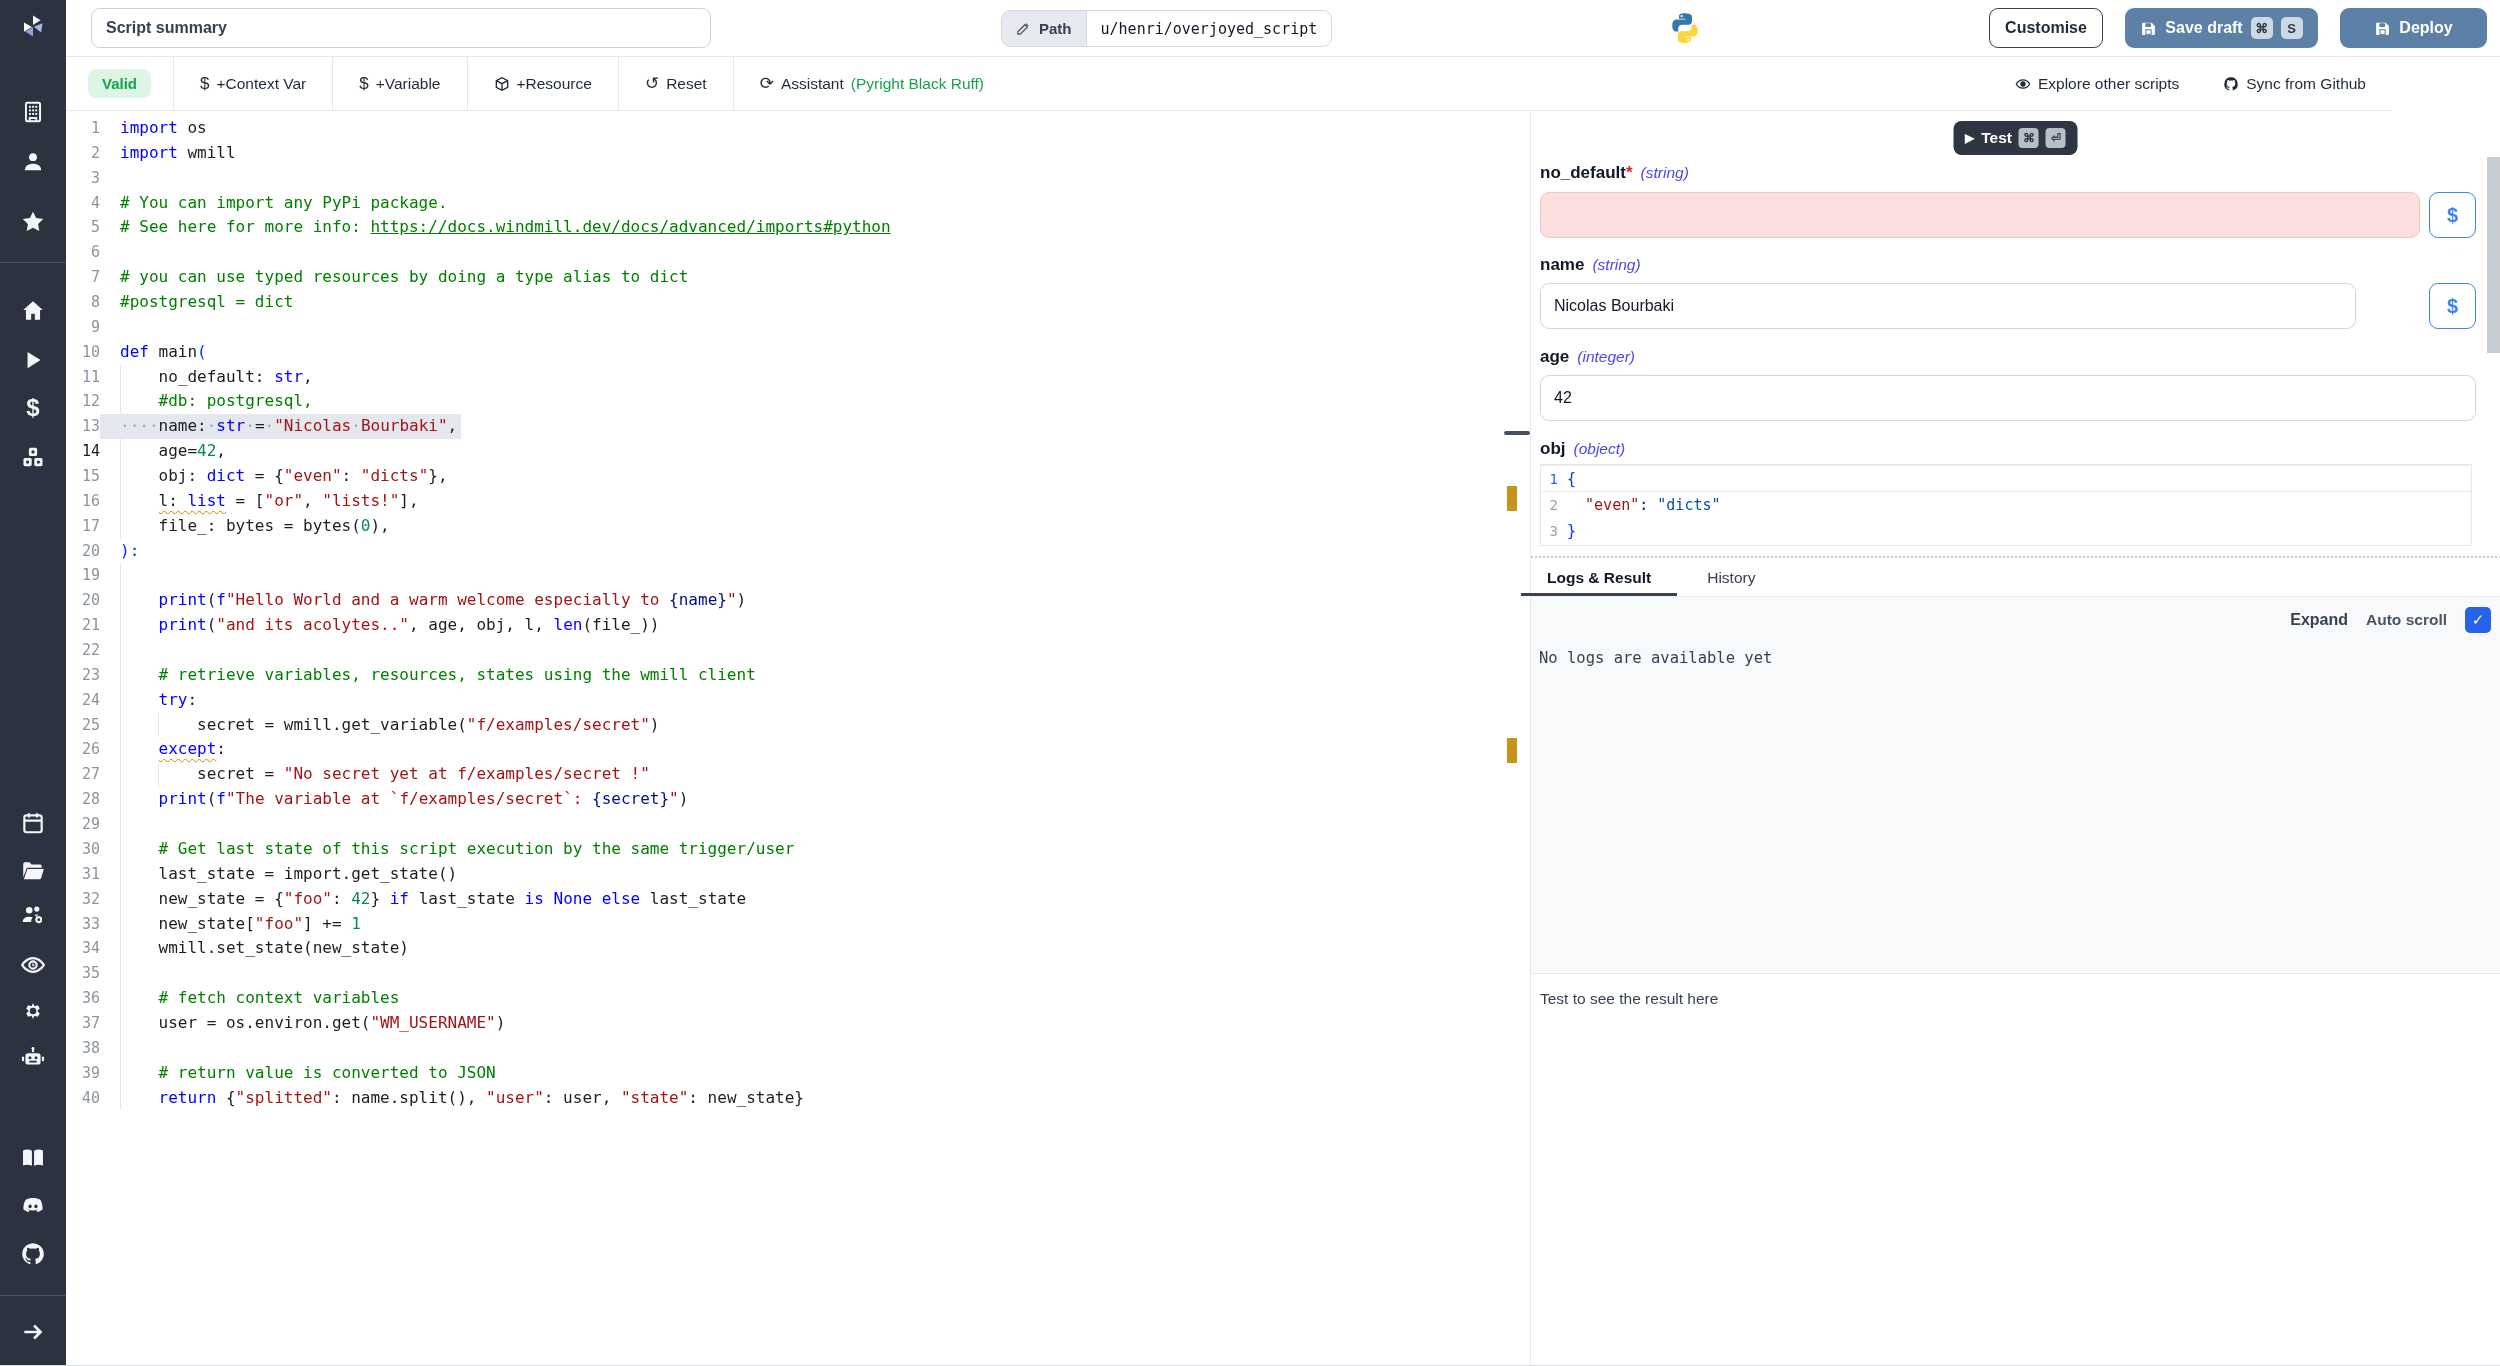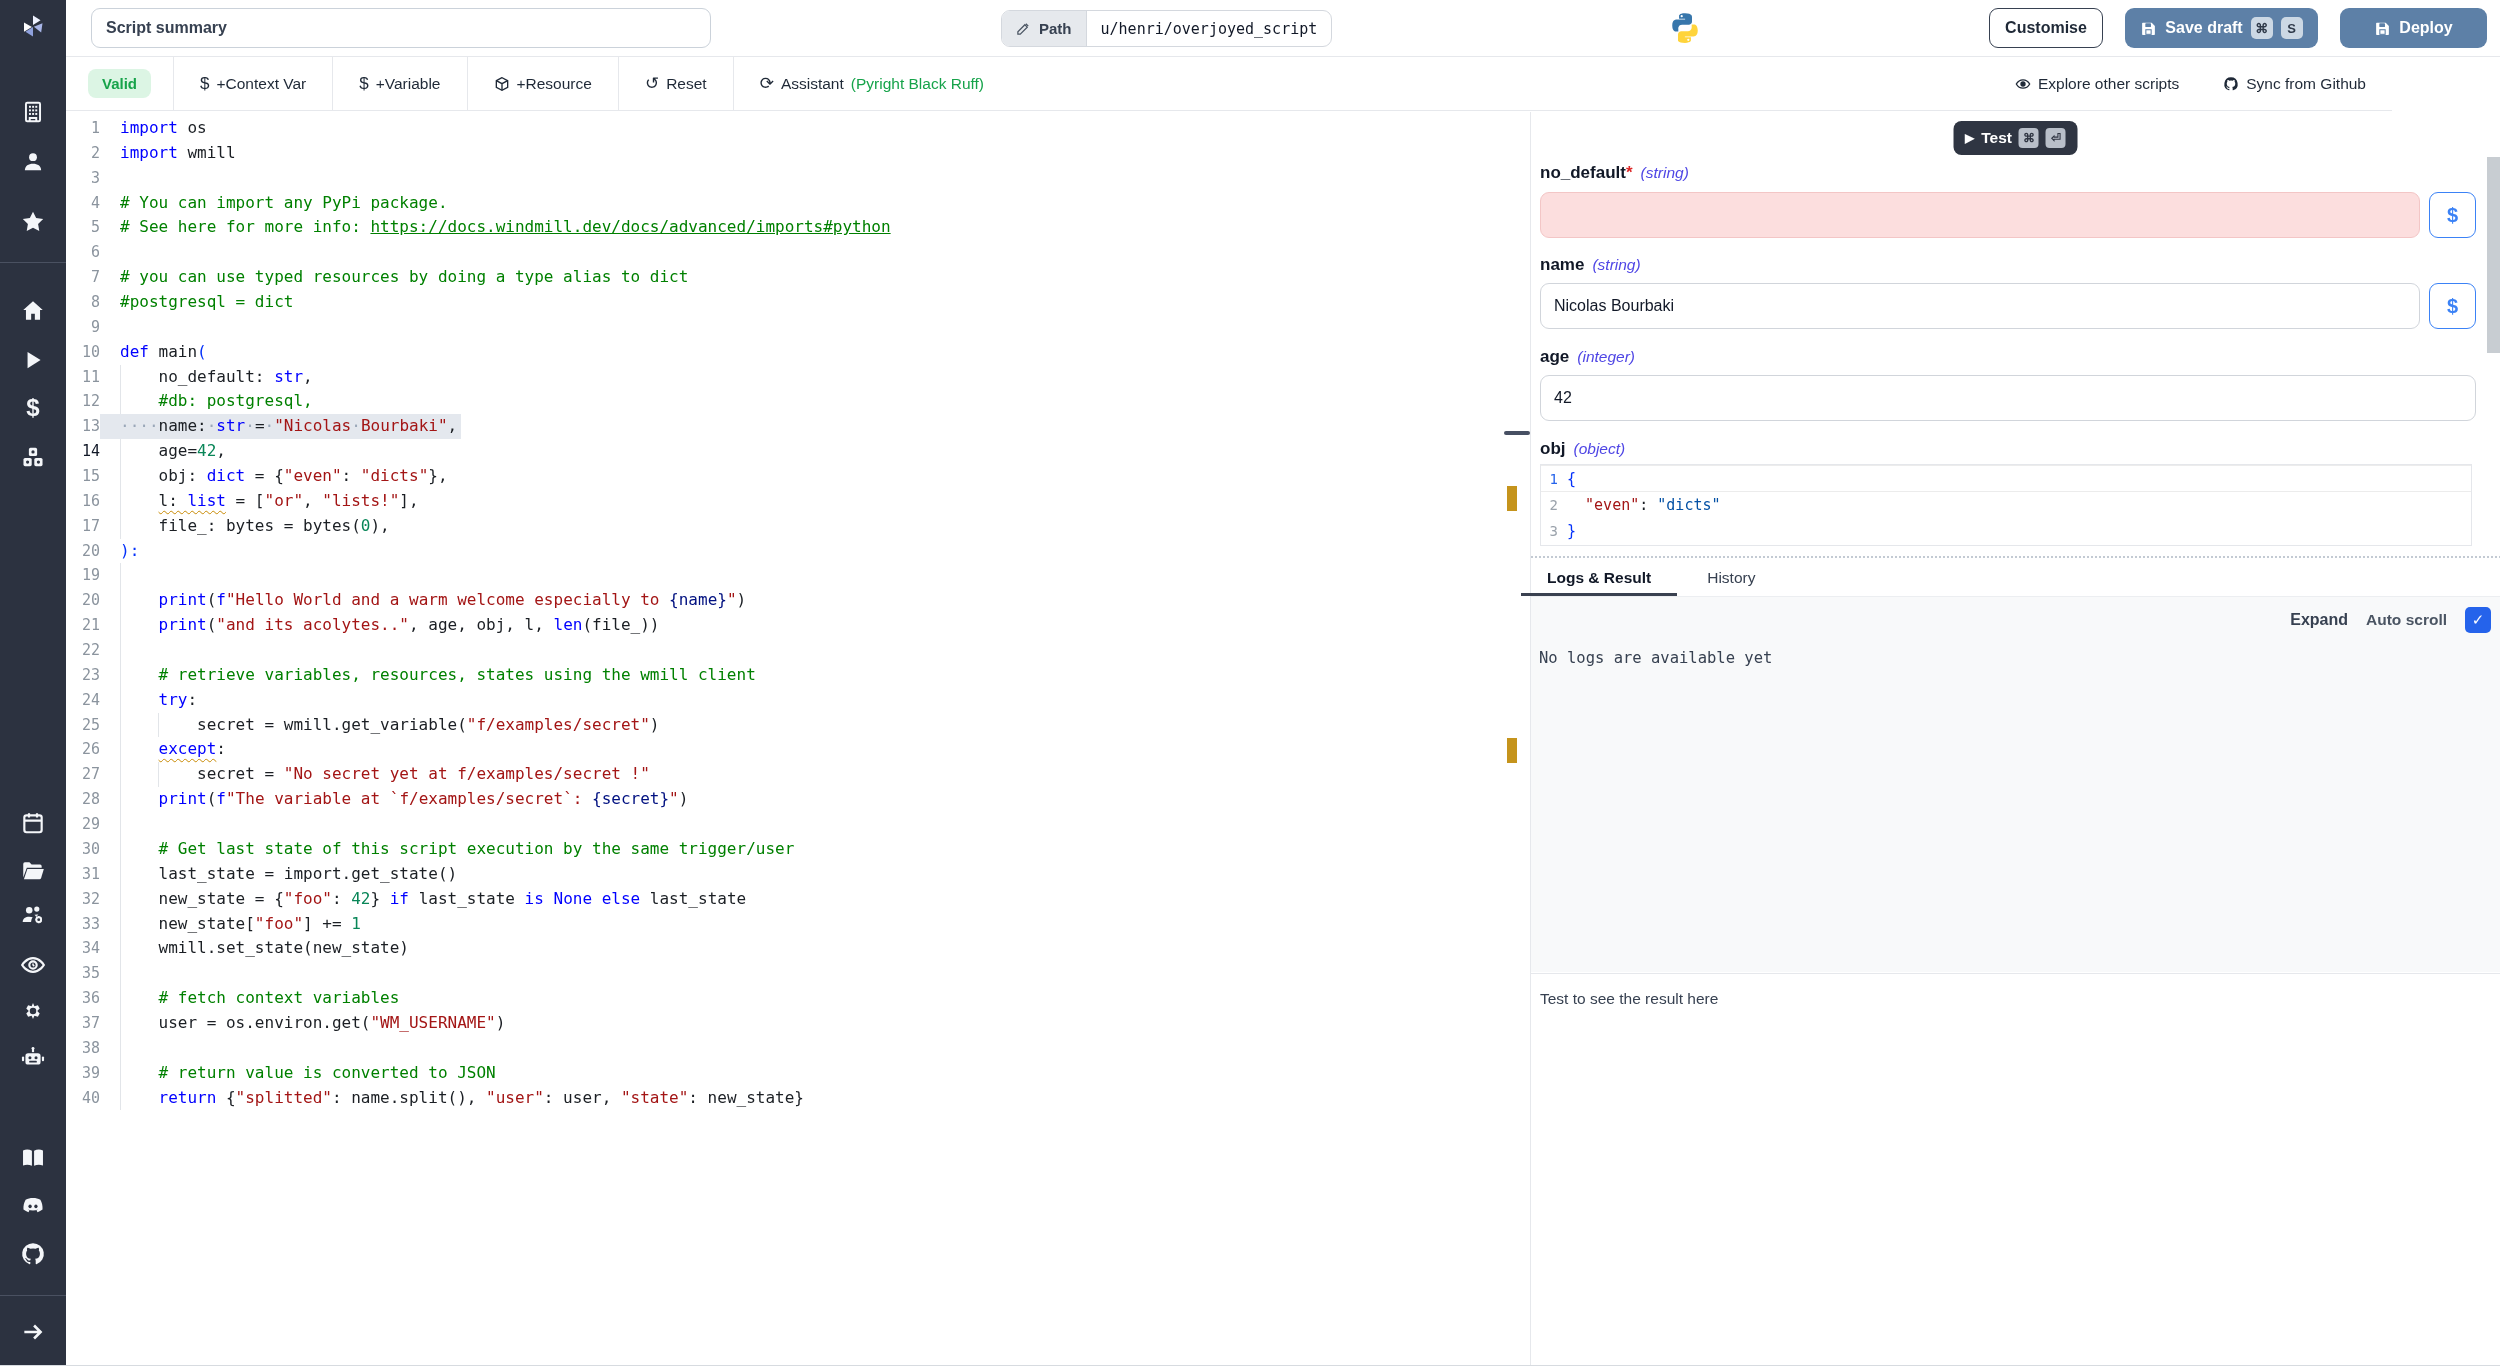--- a/index.html
+++ b/index.html
@@ -414,21 +414,21 @@
     <span><span class="f-name">no_default</span><span class="f-req">*</span></span>
     <span class="f-type">(string)</span>
   </div>
   <input class="f-input f-invalid" style="top: 80px; width: 880px;" value="">
   <button class="dollar-btn" style="top:80px">$</button>
 
   <div class="f-label" style="top:143px">
     <span class="f-name">name</span>
     <span class="f-type">(string)</span>
   </div>
-  <input class="f-input" style="top: 171px; width: 880px;" value="Nicolas Bourbaki">
+  <input class="f-input" style="top: 171px; width: 816px;" value="Nicolas Bourbaki">
   <button class="dollar-btn" style="top:171px">$</button>
 
   <div class="f-label" style="top:235px">
     <span class="f-name">age</span>
     <span class="f-type">(integer)</span>
   </div>
   <input class="f-input" style="top: 263px; width: 936px;" value="42">
 
   <div class="f-label" style="top:327px">
     <span class="f-name">obj</span>

